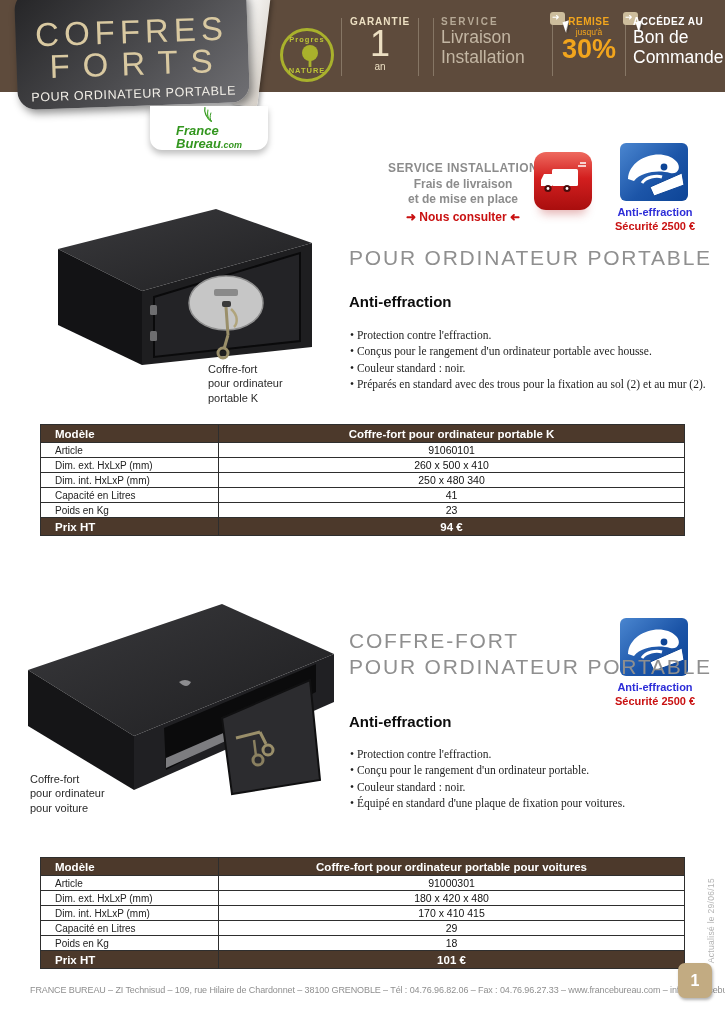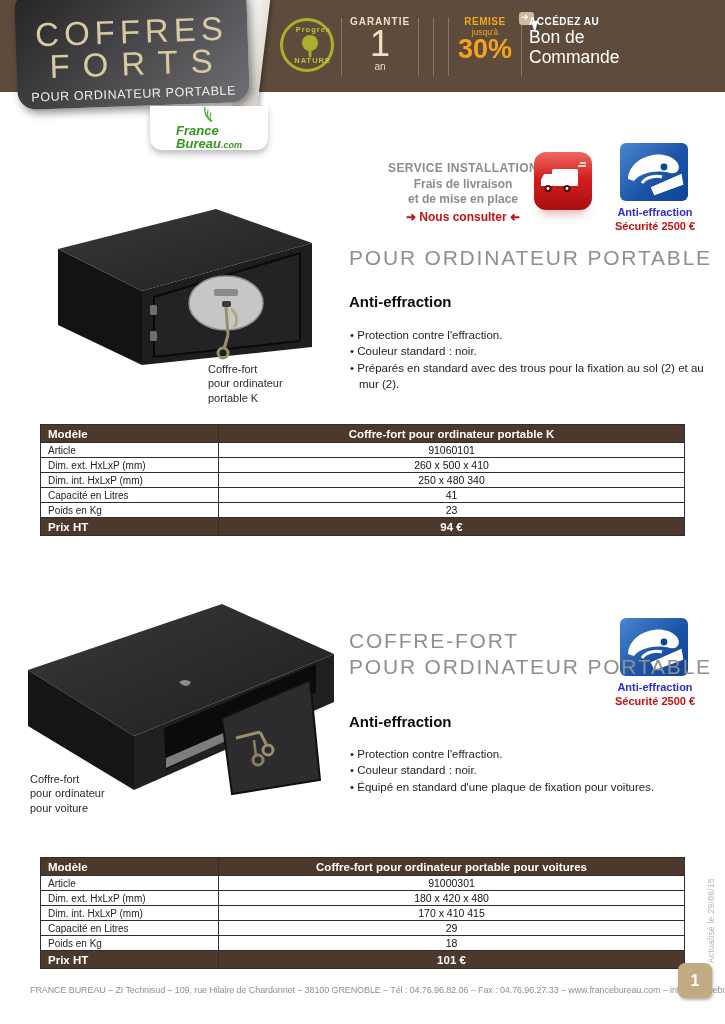--- a/index.html
+++ b/index.html
@@ -18,21 +18,21 @@
                  border-radius:18px; transform:rotate(-2deg);
                  box-shadow:3px 4px 8px rgba(0,0,0,.45); text-align:center; padding-top:28px; }
   .brand-l1 { color:#d9c9a1; font-size:33px; font-weight:300; letter-spacing:5px; line-height:.95; }
   .brand-l2 { color:#d9c9a1; font-size:33px; font-weight:300; letter-spacing:13px; line-height:1.0; text-indent:10px;}
   .brand-sub { color:#f2efe8; font-size:12.5px; letter-spacing:.6px; margin-top:7px; }
 
   .header-items { position:absolute; left:280px; top:16px; height:64px; display:flex; align-items:flex-start; }
   .hdiv { width:1px; height:58px; background:rgba(240,230,210,.28); margin:2px 7px 0 7px; }
 
   .progres { position:relative; width:54px; height:54px; border:3px solid #a9b12c; border-radius:50%;
-             color:#bcc437; text-align:right; flex:0 0 auto; margin-top:2px; }
+             color:#bcc437; text-align:center; flex:0 0 auto; margin-top:12px; }
   .progres .pt { position:absolute; top:4px; left:0; width:100%; font-size:7.5px; font-weight:bold; letter-spacing:1px; }
   .progres .pb { position:absolute; bottom:4px; left:0; width:100%; font-size:7.5px; font-weight:bold; letter-spacing:1px; }
   .progres svg { position:absolute; top:13px; left:13px; }
 
   .hitem { position:relative; text-align:center; color:#ecdfc2; }
   .hlabel { font-size:10px; font-weight:bold; letter-spacing:1px; color:#ecdfc2; }
   .hvalue { font-size:36px; font-weight:300; line-height:.95; color:#ecdfc2; }
   .hunit  { font-size:10px; color:#ecdfc2; }
   .hitem.service { text-align:left; width:104px; color:#b6a996; }
   .hitem.service .hlabel { color:#b6a996; letter-spacing:2px; }
@@ -80,27 +80,27 @@
 
   
   .prod-img { position:absolute; }
   .img-caption { position:absolute; font-size:11px; color:#2b2b2b; line-height:1.3; white-space:pre-line; }
 
   .ptitle { position:absolute; left:349px; color:#8f8f8f; font-size:21px; font-weight:300;
             letter-spacing:1.8px; line-height:1.22; }
   .psub { position:absolute; left:349px; font-size:15px; font-weight:bold; color:#0d0d0d; }
 
   .bullets { position:absolute; left:350px; width:372px; font-size:11.5px; color:#1e1e1e; line-height:1.42; }
-  .bullet { padding-left:9px; text-indent:-9px; }
+  .bullet { padding-left:9px; text-indent:-9px;font-family:Liberation Serif, serif; }
   .bullet::before { content:"• "; }
 
   
   .ptable { position:absolute; left:40px; width:645px; border-collapse:collapse; table-layout:fixed;
             background:#fff; }
-  .ptable td { border:1px solid #2e2e2e; padding:1px 7px; height:15px; overflow:hidden; white-space:nowrap;margin-top:12px; }
+  .ptable td { border:1px solid #2e2e2e; padding:1px 14px; height:15px; overflow:hidden; white-space:nowrap;margin-top:12px; }
   .ptable .c1 { width:178px; }
   .ptable .hrow td { background:#4c392b; color:#fff; font-weight:bold; font-size:11.5px; height:18px; }
   .ptable .hrow .c2 { text-align:center; }
   .ptable .lbl { font-size:10px; color:#222; }
   .ptable .val { font-size:10.5px; color:#111; text-align:center; }
   .ptable .frow td { background:#4c392b; color:#fff; font-weight:bold; font-size:11.5px; height:18px; }
   .ptable .frow .c2 { text-align:center; }
 
   
   .footer-line { position:absolute; left:30px; top:985px; width:645px; font-size:9px; letter-spacing:-.1px;
@@ -139,20 +139,26 @@
 
     <div class="hitem" style="width:62px">
       <div class="hlabel">GARANTIE</div>
       <div class="hvalue">1</div>
       <div class="hunit">an</div>
     </div>
     <div class="hdiv"></div>
 
     <div class="hdiv"></div>
 
+    <div class="hitem service">
+      <div class="hlabel">SERVICE</div>
+      <div class="hline">Livraison</div>
+      <div class="hline">Installation</div>
+      <span class="cursor-ico cursor-svc"></span>
+    </div>
     <div class="hdiv"></div>
 
     <div class="hitem remise">
       <div class="hlabel">REMISE</div>
       <div class="hsub">jusqu'à</div>
       <div class="hvalue">30%</div>
       <span class="cursor-ico cursor-rem"></span>
     </div>
     <div class="hdiv"></div>
 
@@ -239,20 +245,21 @@
 pour ordinateur
 portable K</div>
 
   <div class="ptitle" style="top:245px;">
     <div>POUR ORDINATEUR PORTABLE</div>
   </div>
   <div class="psub" style="top:293px;">Anti-effraction</div>
 
   <div class="bullets" style="top:327px;">
     <div class="bullet">Protection contre l'effraction.</div>
+    <div class="bullet">Conçus pour le rangement d'un ordinateur portable avec housse.</div>
     <div class="bullet">Couleur standard : noir.</div>
     <div class="bullet">Préparés en standard avec des trous pour la fixation au sol (2) et au mur (2).</div>
   </div>
 
   <table class="ptable" style="top:424px;">
     <tbody>
         <tr class="hrow">
       <td class="c1">Modèle</td>
       <td class="c2">Coffre-fort pour ordinateur portable K</td>
     </tr>
@@ -322,20 +329,21 @@
   </div>
 
   <div class="ptitle" style="top:628px;">
     <div>COFFRE-FORT</div>
     <div>POUR ORDINATEUR PORTABLE</div>
   </div>
   <div class="psub" style="top:713px;">Anti-effraction</div>
 
   <div class="bullets" style="top:746px;">
     <div class="bullet">Protection contre l'effraction.</div>
+    <div class="bullet">Conçu pour le rangement d'un ordinateur portable.</div>
     <div class="bullet">Couleur standard : noir.</div>
     <div class="bullet">Équipé en standard d'une plaque de fixation pour voitures.</div>
   </div>
 
   <table class="ptable" style="top:857px;">
     <tbody>
         <tr class="hrow">
       <td class="c1">Modèle</td>
       <td class="c2">Coffre-fort pour ordinateur portable pour voitures</td>
     </tr>

